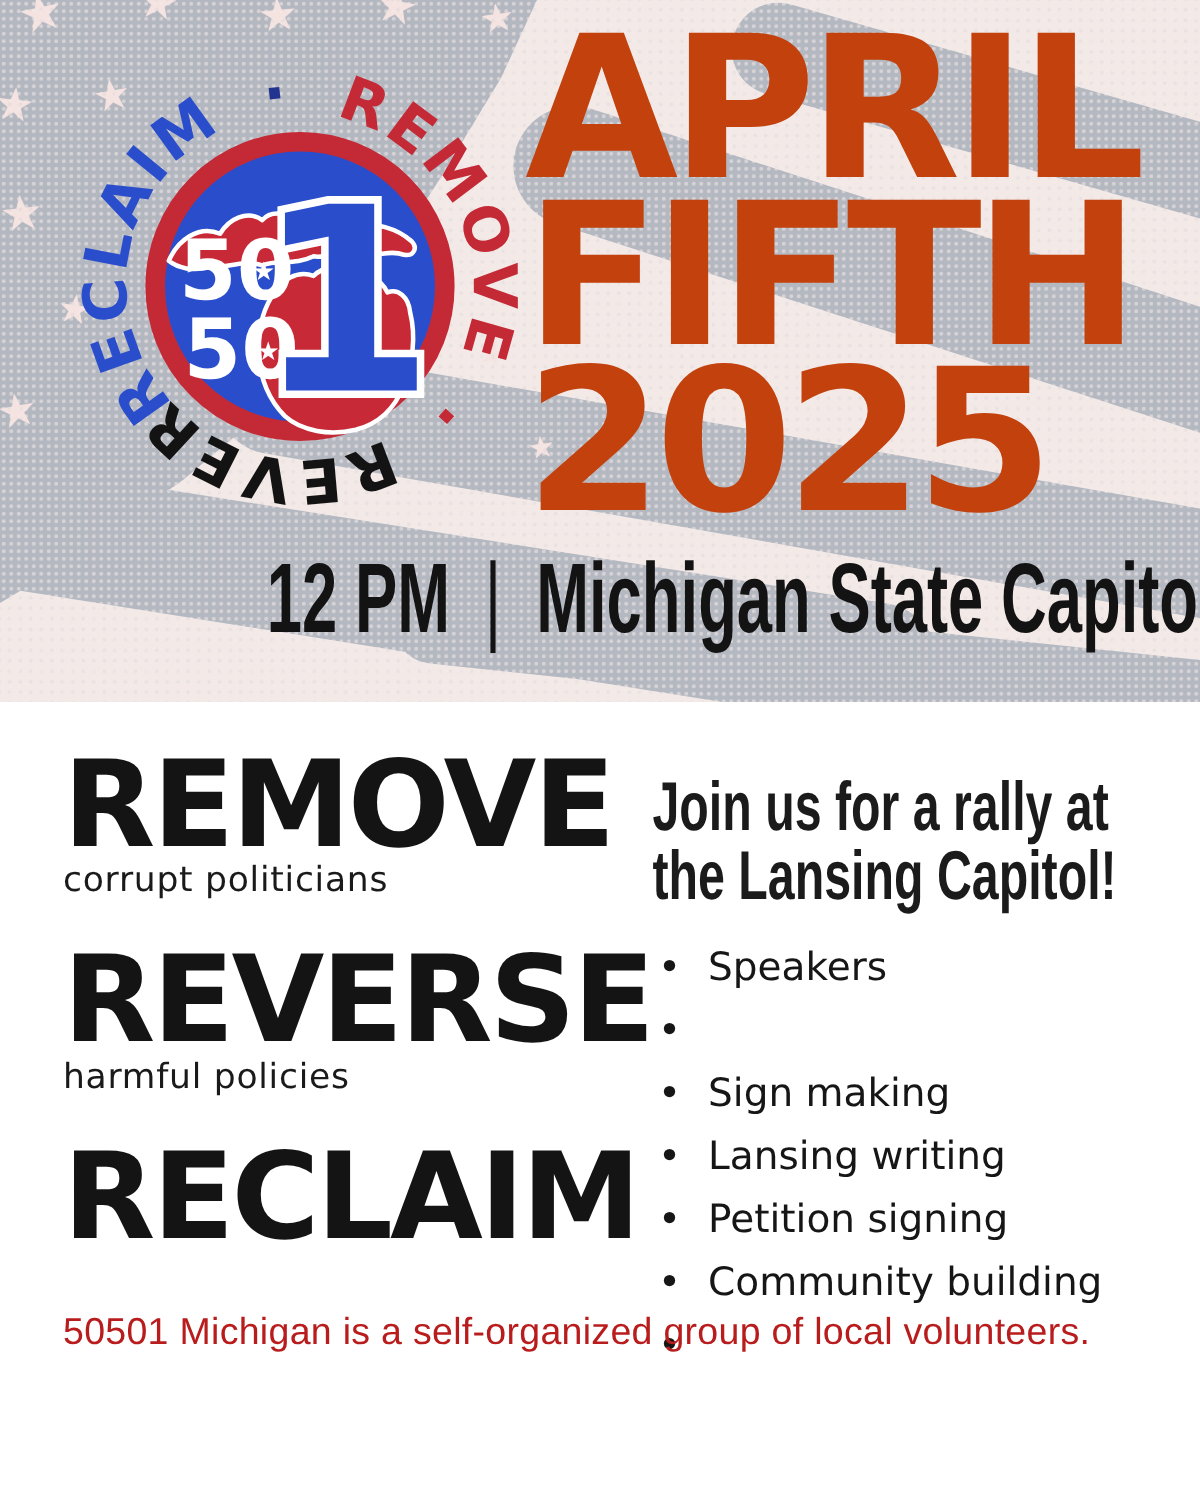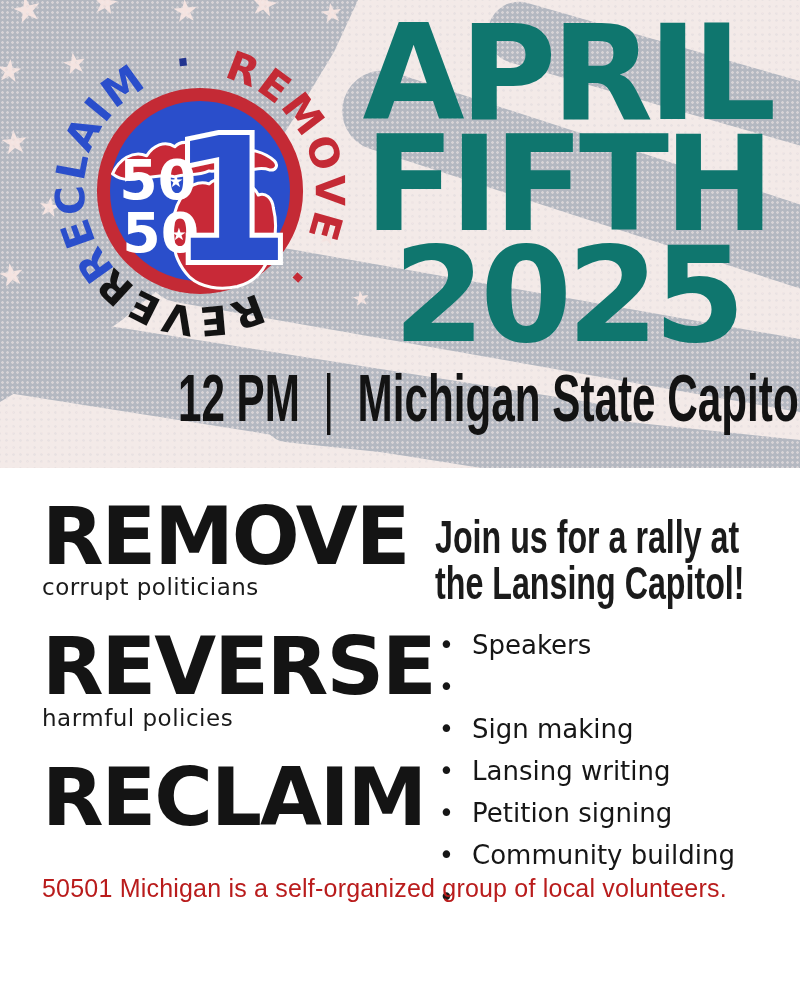--- a/index.html
+++ b/index.html
@@ -50,21 +50,21 @@
   .arc-reverse { fill:#131313; }
   .arc-dot-black { fill:#131313; }
   .badge-num { font-family:"DejaVu Sans", sans-serif; font-weight:bold; fill:#ffffff; }
   .badge-star { font-family:"DejaVu Sans", sans-serif; fill:#ffffff; }
   .badge-one { font-family:"DejaVu Sans", sans-serif; font-weight:bold; fill:#2a4ecb;
                stroke:#ffffff; stroke-width:10px; paint-order:stroke; }
 
   
   .headline {
     position:absolute; left:350px; top:18px; width:434px; z-index:3;
-    text-align:center; color:#0f766e;
+    color:#c2410c;
     font-family:"DejaVu Sans", sans-serif; font-weight:800;
     font-size:132px; line-height:0.84; letter-spacing:-5px;
   }
 
   
   .banner {
     position:absolute; left:0; top:360px; width:800px; z-index:3;
     text-align:center; white-space:nowrap;
   }
   .banner-inner {

